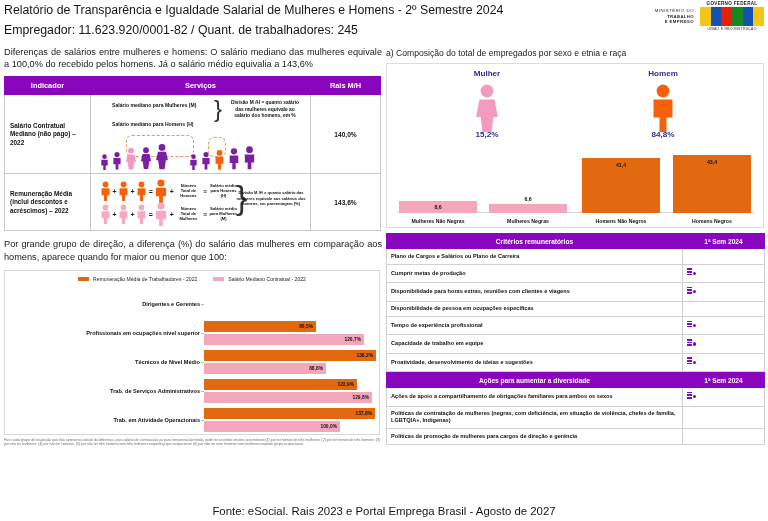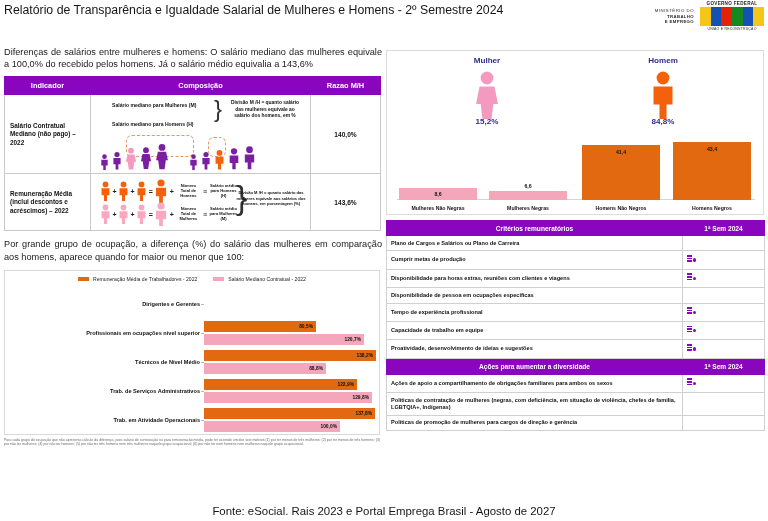--- a/index.html
+++ b/index.html
@@ -110,20 +110,21 @@
 
   #footer { position:absolute; left:0; bottom:4px; width:768px; text-align:center;
             font-size:11.4px; color:#161616; }
 </style>
 </head>
 <body>
 
 <div id="header">
   <div id="title-block">
     <div class="h-title">Relatório de Transparência e Igualdade Salarial de Mulheres e Homens - 2º Semestre 2024</div>
+    <div class="h-sub">Empregador: 11.623.920/0001-82   /    Quant. de trabalhadores: 245</div>
   </div>
 
   <div id="gov-logo">
     <div id="min-text">
       <div class="l1">MINISTÉRIO DO</div>
       <div>TRABALHO</div>
       <div>E EMPREGO</div>
     </div>
     <div id="brasil-wrap">
       <div id="gov-fed">GOVERNO FEDERAL</div>
@@ -146,22 +147,22 @@
 
   <table id="ind-table">
     <colgroup>
         <col style="width:86px">
         <col style="width:220px">
         <col style="width:70px">
       </colgroup>
     <thead>
       <tr>
         <th>Indicador</th>
-        <th>Composição</th>
-        <th>Razao M/H</th>
+        <th>Serviços</th>
+        <th>Rais M/H</th>
       </tr>
     </thead>
     <tbody>
 
       <tr>
         <td class="cell-ind">Salário Contratual Mediano (não pago) – 2022</td>
         <td class="cell-def">
           <div class="def1">
             <div class="d1-lbl" style="left:18px; top:5px;">Salário mediano para Mulheres (M)</div>
             <div class="d1-lbl" style="left:18px; top:24px;">Salário mediano para Homens (H)</div>
@@ -277,21 +278,21 @@
             </div>
             <div class="brace" style="left:142px; top:4px; font-size:34px;">}</div>
             <div class="d2-note" style="left:140px; top:14px;">Divisão M /H = quanto salário das mulheres equivale aos salários dos homens, em porcentagem (%)</div>
           </div>
         </td>
         <td class="cell-ratio">143,6%</td>
       </tr>
     </tbody>
   </table>
 
-  <div class="para" style="margin-top:7px;">Por grande grupo de ocupação, a diferença (%) do salário das mulheres em comparação aos homens, aparece quando for maior ou menor que 100:</div>
+  <div class="para" style="margin-top:7px;">Por grande grupo de direção, a diferença (%) do salário das mulheres em comparação aos homens, aparece quando for maior ou menor que 100:</div>
 
   <div id="occ-box">
     <div id="legend">
       <div class="leg">
         <span class="leg-sw" style="background:#E2690F"></span>
         <span>Remuneração Média de Trabalhadores - 2022</span>
       </div>
       <div class="leg">
         <span class="leg-sw" style="background:#F4A7BB"></span>
         <span>Salário Mediano Contratual - 2022</span>
@@ -351,20 +352,21 @@
             </div>
         </div>
       </div>
     </div>
   </div>
 
   <div id="occ-note">Para cada grupo de ocupação que não apresenta cálculo da diferença, para salário de contratação ou para remuneração média, pode ter ocorrido um dos seis motivos:(1) por ter menos de três mulheres; (2) por ter menos de três homens; (3) por não ter mulheres; (4) por não ter homens; (5) por não ter três homens nem três mulheres naquele grupo ocupacional; (6) por não ter nem homens nem mulheres naquele grupo ocupacional.</div>
 </div>
 
 <div id="right">
+  <div class="r-sub">a) Composição do total de empregados por sexo e etnia e raça</div>
 
   <div id="comp-box">
 
     <div class="sex-title" style="left:40px;">Mulher</div>
     <div class="sex-fig" style="left:86px; top:20px;">
       <svg width="28" height="48" viewBox="0 0 28 48">
           <circle cx="14" cy="7" r="6.4" fill="#F49AC1"></circle>
           <path d="M6.5 15.5h15l3.4 17.5h-4.6L18.6 48h-9.2L7.7 33H3.1z" fill="#F49AC1"></path>
         </svg>
     </div>

